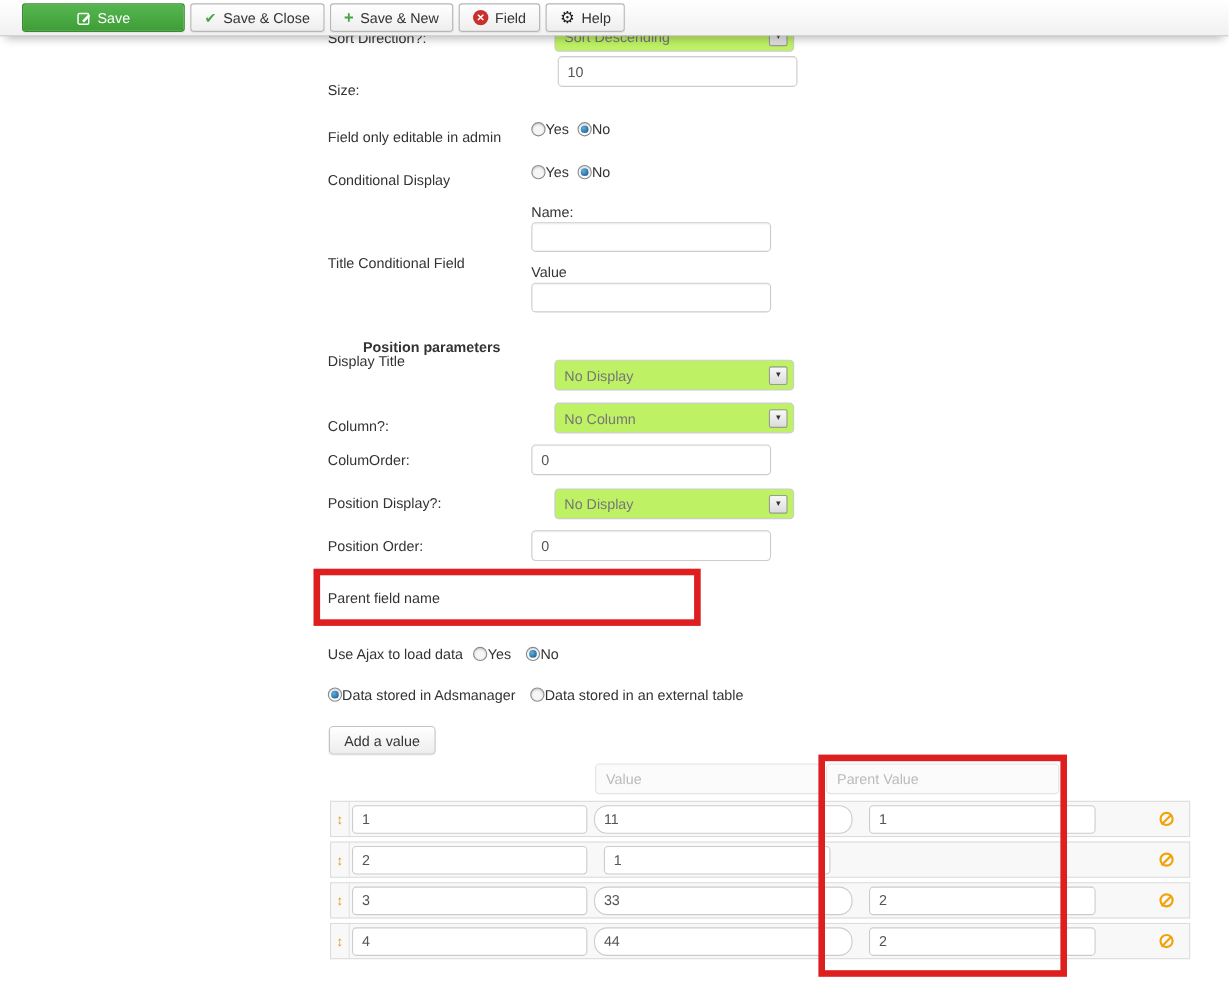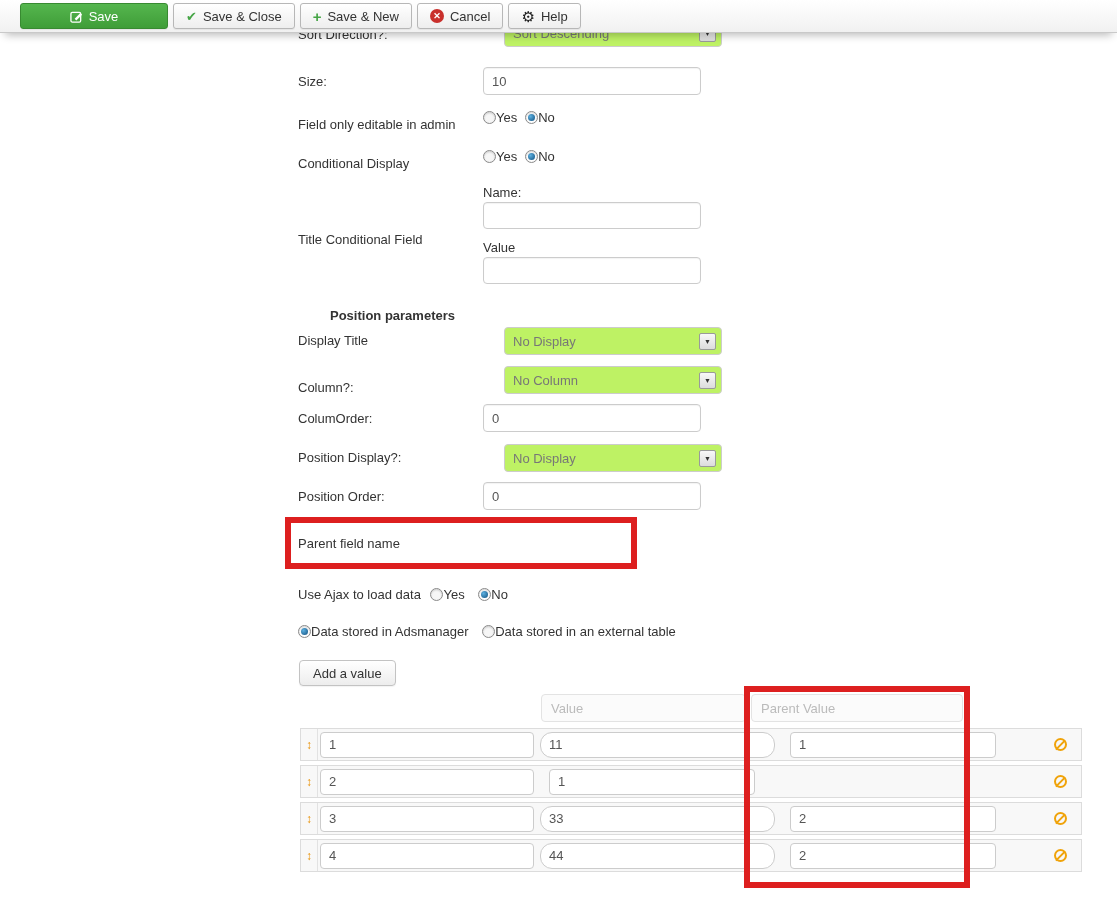--- a/index.html
+++ b/index.html
@@ -85,41 +85,41 @@
 
 <div class="page">
 
   <div class="lbl" style="top:27px">Sort Direction?:</div>
   <div class="sel" style="top:19px">
     <span>Sort Descending</span>
     <span class="sel-arrow">▼</span>
   </div>
 
   <div class="lbl" style="top:74px">Size:</div>
-  <input class="tin" style="top: 67px;" value="10">
+  <input class="tin" style="top: 51px; margin-left: 24px;" value="10">
 
   <div class="lbl" style="top:117px">Field only editable in admin</div>
   <div class="rgroup" style="top:110px">
     <span class="radio"></span><span class="rlab">Yes</span><span class="radio checked"></span><span>No</span>
   </div>
 
   <div class="lbl" style="top:156px">Conditional Display</div>
   <div class="rgroup" style="top:149px">
     <span class="radio"></span><span class="rlab">Yes</span><span class="radio checked"></span><span>No</span>
   </div>
 
   <div class="sublbl" style="top:185px">Name:</div>
   <input class="tin" style="top: 202px; height: 27px;" value="">
   <div class="lbl" style="top:232px">Title Conditional Field</div>
   <div class="sublbl" style="top:240px">Value</div>
   <input class="tin" style="top: 257px; height: 27px;" value="">
 
   <div class="heading" style="top:308px">Position parameters</div>
 
-  <div class="lbl" style="top:333px">Display Title</div>
+  <div class="lbl" style="top:321px">Display Title</div>
   <div class="sel" style="top:327px">
     <span>No Display</span>
     <span class="sel-arrow">▼</span>
   </div>
 
   <div class="lbl" style="top:380px">Column?:</div>
   <div class="sel" style="top:366px">
     <span>No Column</span>
     <span class="sel-arrow">▼</span>
   </div>
@@ -193,21 +193,21 @@
     <button class="btn">
       <span class="ic-check">✔</span>
       <span>Save &amp; Close</span>
     </button>
     <button class="btn">
       <span class="ic-plus">+</span>
       <span>Save &amp; New</span>
     </button>
     <button class="btn">
       <span class="ic-cancel">✕</span>
-      <span>Cancel</span>
+      <span>Field</span>
     </button>
     <button class="btn">
       <span class="ic-gear">⚙</span>
       <span>Help</span>
     </button>
   </div>
 
   <div class="redbox rb1"></div>
   <div class="redbox rb2"></div>
 

